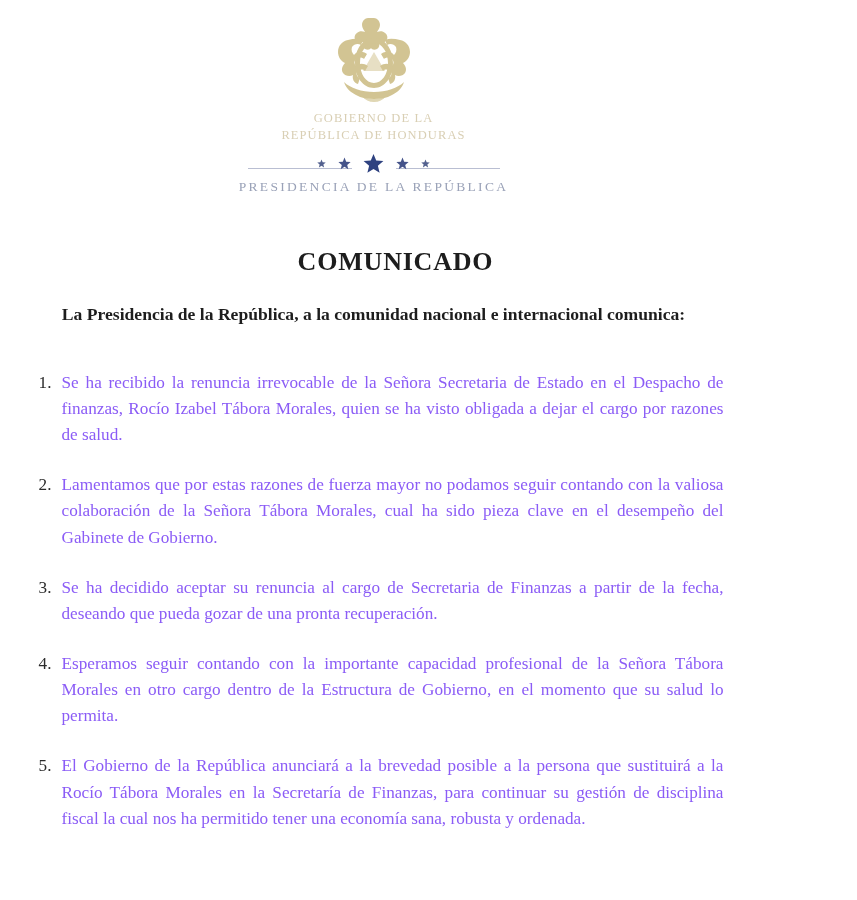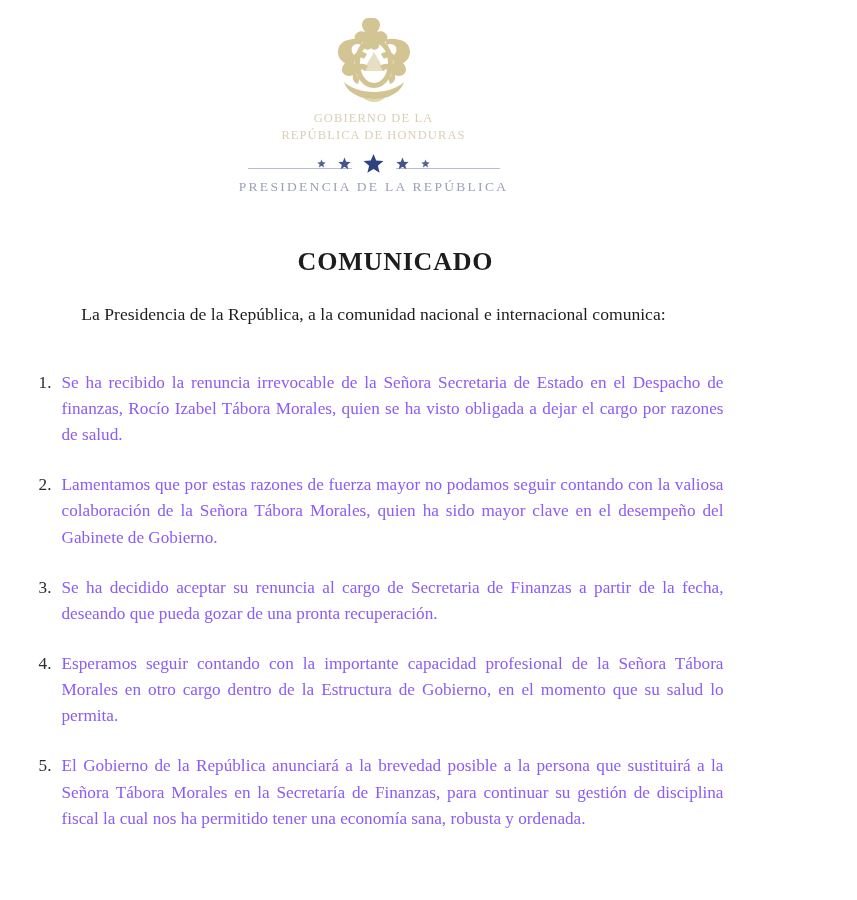--- a/index.html
+++ b/index.html
@@ -109,21 +109,21 @@
     color: #1d1d1d;
     padding-left: 44px;
   }
 
   .doc-subtitle {
     margin: 26px auto 0 auto;
     width: 712px;
     text-align: center;
     font-family: "Liberation Serif", "DejaVu Serif", serif;
     font-size: 17.6px;
-    font-weight: normal;
+    font-weight: bold;
     color: #1d1d1d;
     line-height: 1.3;
   }
 
   
   .body-list {
     list-style: none;
     margin: 44px auto 0 auto;
     padding: 0;
     width: 700px;
@@ -225,29 +225,29 @@
     <div class="doc-subtitle">La Presidencia de la República, a la comunidad nacional e internacional comunica:</div>
   </div>
 
   <ol class="body-list">
     <li class="body-item">
       <span class="item-number">1.</span>
       <span class="item-text">Se ha recibido la renuncia irrevocable de la Señora Secretaria de Estado en el Despacho de finanzas, Rocío Izabel Tábora Morales, quien se ha visto obligada a dejar el cargo por razones de salud.</span>
     </li>
     <li class="body-item">
       <span class="item-number">2.</span>
-      <span class="item-text">Lamentamos que por estas razones de fuerza mayor no podamos seguir contando con la valiosa colaboración de la Señora Tábora Morales, quien ha sido mayor clave en el desempeño del Gabinete de Gobierno.</span>
+      <span class="item-text">Lamentamos que por estas razones de fuerza mayor no podamos seguir contando con la valiosa colaboración de la Señora Tábora Morales, cual ha sido pieza clave en el desempeño del Gabinete de Gobierno.</span>
     </li>
     <li class="body-item">
       <span class="item-number">3.</span>
       <span class="item-text">Se ha decidido aceptar su renuncia al cargo de Secretaria de Finanzas a partir de la fecha, deseando que pueda gozar de una pronta recuperación.</span>
     </li>
     <li class="body-item">
       <span class="item-number">4.</span>
       <span class="item-text">Esperamos seguir contando con la importante capacidad profesional de la Señora Tábora Morales en otro cargo dentro de la Estructura de Gobierno, en el momento que su salud lo permita.</span>
     </li>
     <li class="body-item">
       <span class="item-number">5.</span>
-      <span class="item-text">El Gobierno de la República anunciará a la brevedad posible a la persona que sustituirá a la Señora Tábora Morales en la Secretaría de Finanzas, para continuar su gestión de disciplina fiscal la cual nos ha permitido tener una economía sana, robusta y ordenada.</span>
+      <span class="item-text">El Gobierno de la República anunciará a la brevedad posible a la persona que sustituirá a la Rocío Tábora Morales en la Secretaría de Finanzas, para continuar su gestión de disciplina fiscal la cual nos ha permitido tener una economía sana, robusta y ordenada.</span>
     </li>
   </ol>
 
 </div>
 
 </body></html>

